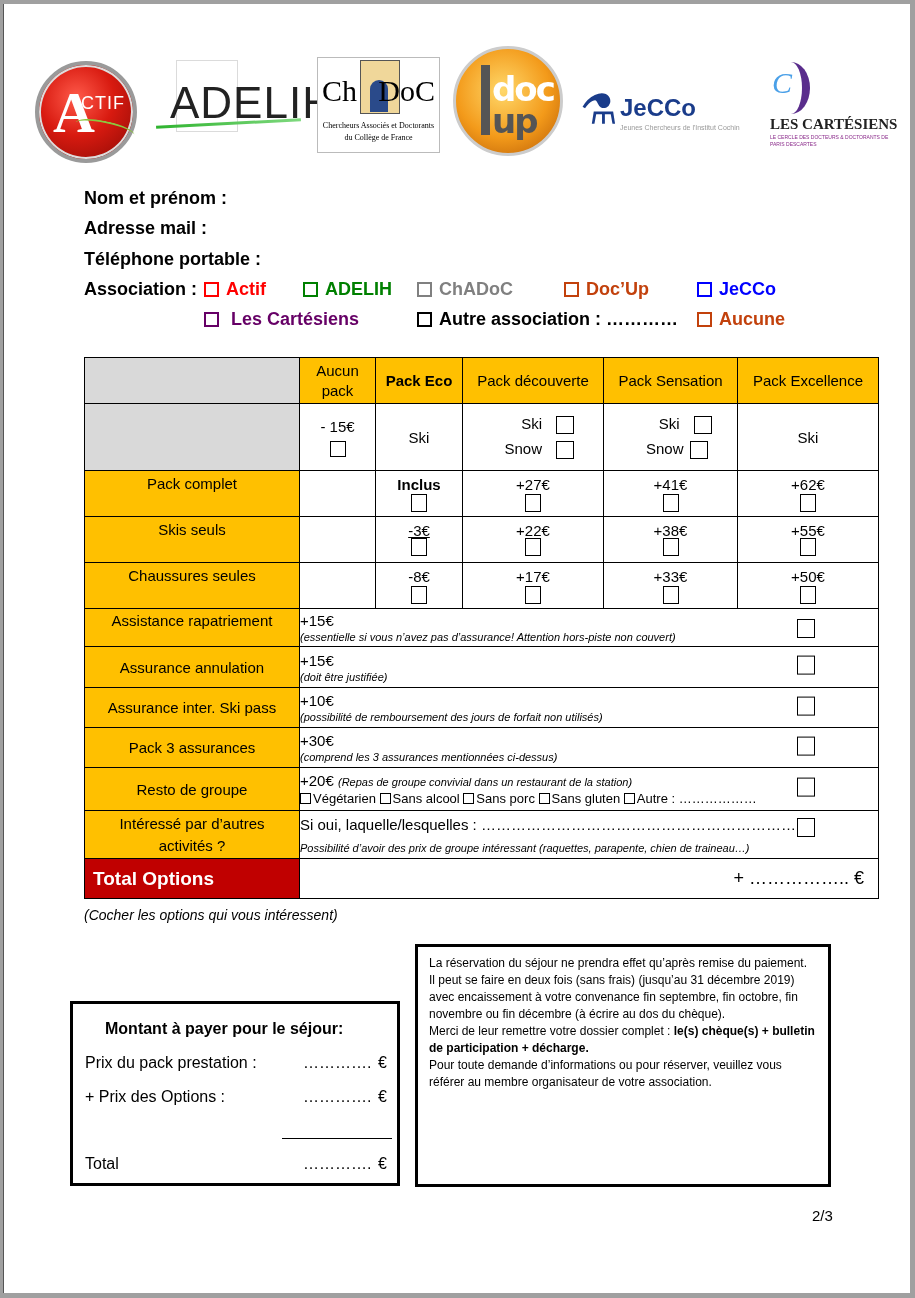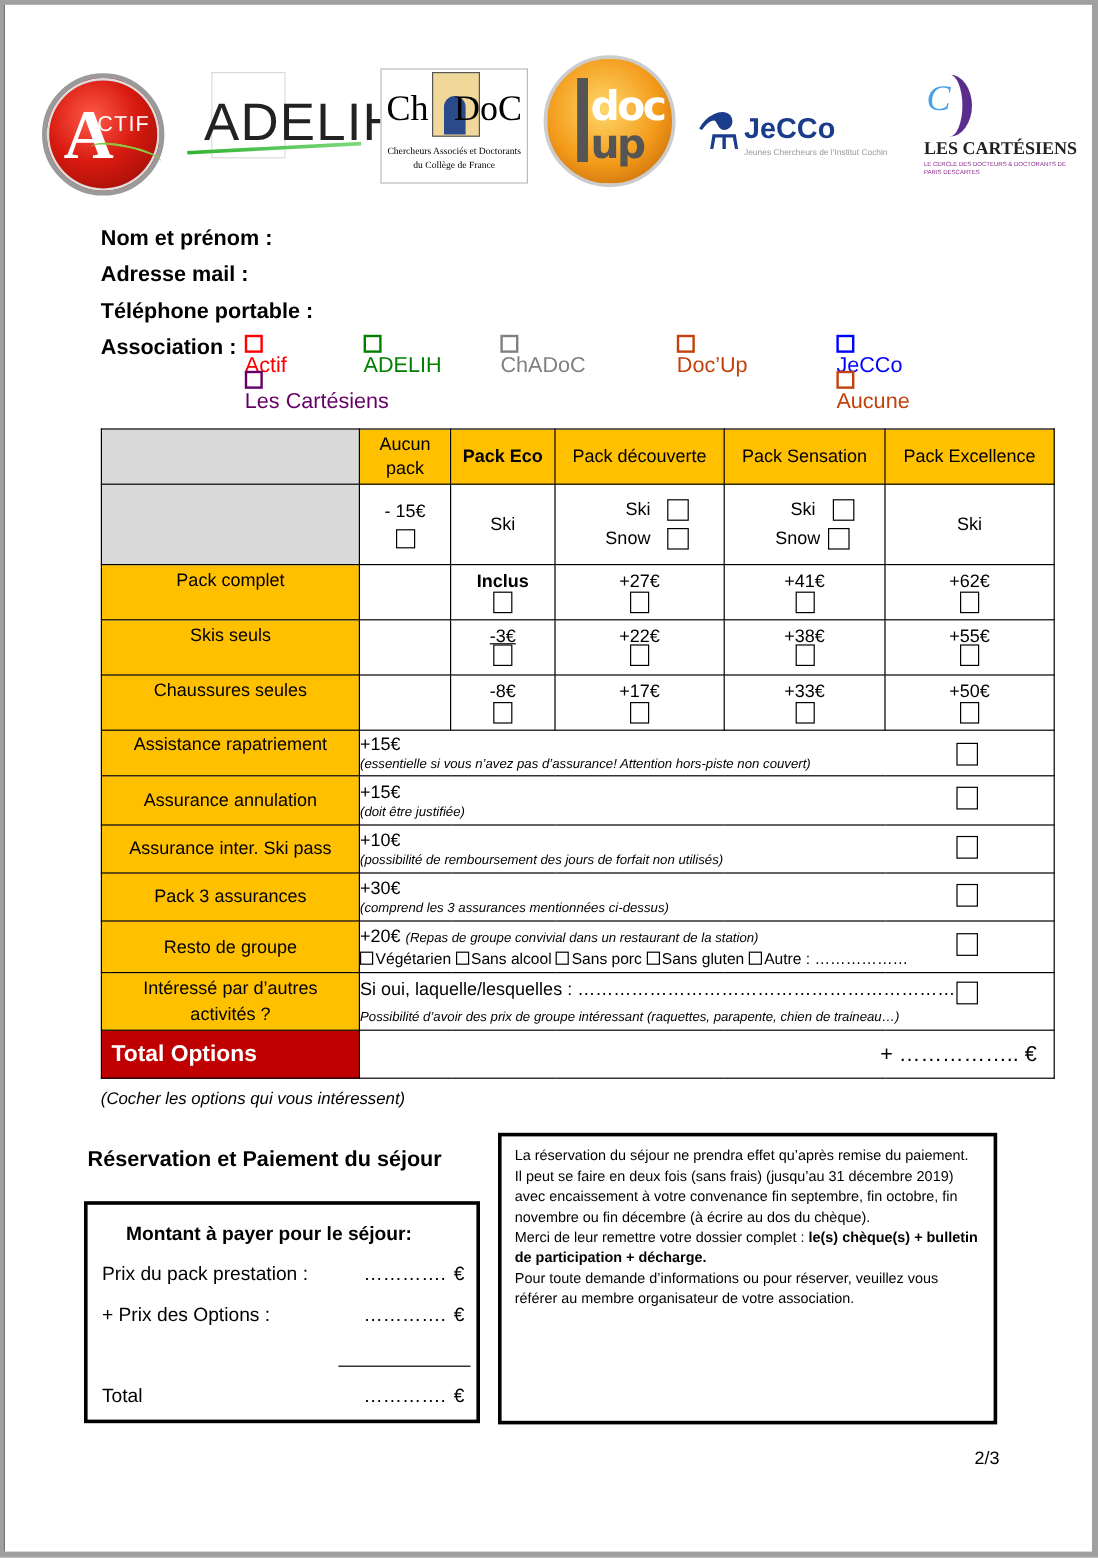--- a/index.html
+++ b/index.html
@@ -55,21 +55,21 @@
   .jecco-logo .sub { position:absolute; left: 46px; top: 48px; font-size: 7px; color: #999; white-space: nowrap; }
 
   .cart-logo { left: 764px; top: 58px; width: 125px; height: 90px; }
   .cart-logo .moon { position:absolute; left: 4px; top: 0; width: 38px; height: 52px; border-radius: 50%; border-right: 8px solid #5a2d8c; box-sizing: border-box; }
   .cart-logo .c { position:absolute; left: 4px; top: 4px; font-family: "Liberation Serif", serif; font-style: italic; font-size: 30px; color: #4aa0e8; }
   .cart-logo .name { position:absolute; left: 2px; top: 54px; font-family: "Liberation Serif", serif; font-size: 15px; font-weight: bold; color: #222; white-space: nowrap; }
   .cart-logo .sub { position:absolute; left: 2px; top: 72px; font-size: 5px; color: #8a2a8a; line-height: 7px; width: 125px; }
 
   
   .field-label { position:absolute; left: 80px; font-size: 18px; font-weight: bold; }
-  .assoc-item { position: absolute; font-size: 18px; font-weight: normal; display: flex; align-items: flex-start; white-space: nowrap; flex-direction: column; }
+  .assoc-item { position: absolute; font-size: 18px; font-weight: bold; display: flex; align-items: center; white-space: nowrap; }
   .assoc-item .box { width: 15px; height: 15px; border: 2px solid currentColor; margin-right: 7px; box-sizing: border-box; }
 
   
   table.packs { position:absolute; left: 80px; top: 353px; width: 794px; border-collapse: collapse; table-layout: fixed; font-size: 15px; }
   table.packs td { border: 1px solid #000; text-align: center; padding: 0; vertical-align: middle; }
   .c-gray { background: #d9d9d9; }
   .c-gold { background: #ffc000; }
   .c-red { background: #c00000; color: #fff; font-weight: bold; font-size: 19px; text-align: left !important; padding-left: 8px !important; }
   .cb { display: inline-block; width: 16px; height: 16px; border: 1px solid #000; box-sizing: border-box; background: #fff; vertical-align: middle; }
   .price { display:block; }
@@ -157,20 +157,24 @@
     <span class="box"></span>
       <span>Doc’Up</span>
   </div>
   <div class="assoc-item" style="left:693px;top:275px;color:#0000ff">
     <span class="box"></span>
       <span>JeCCo</span>
   </div>
   <div class="assoc-item" style="left:200px;top:305px;color:#660066">
     <span class="box" style="margin-right:12px"></span>
       <span>Les Cartésiens</span>
+  </div>
+  <div class="assoc-item" style="left:413px;top:305px;color:#000">
+    <span class="box"></span>
+      <span>Autre association : …………</span>
   </div>
   <div class="assoc-item" style="left:693px;top:305px;color:#c2410c">
     <span class="box"></span>
       <span>Aucune</span>
   </div>
 
   <table class="packs">
     <colgroup>
       <col style="width:215px">
         <col style="width:76px">
@@ -288,21 +292,20 @@
     </tr>
     <tr style="height:40px">
       <td class="c-red">Total Options</td>
       <td colspan="5" style="text-align:right;padding-right:14px;font-size:18px">+ …………….. €</td>
     </tr>
   </tbody>
     </table>
 
   <div class="caption">(Cocher les options qui vous intéressent)</div>
 
-  <div class="section-title">Réservation et Paiement du séjour</div>
 
   <div class="pay-box">
     <div class="title">Montant à payer pour le séjour:</div>
     <div class="pay-row" style="top:50px">
       <span class="lbl">Prix du pack prestation :</span>
       <span class="dots">………….</span>
       <span class="eur">€</span>
     </div>
     <div class="pay-row" style="top:84px">
       <span class="lbl">+ Prix des Options :</span>

